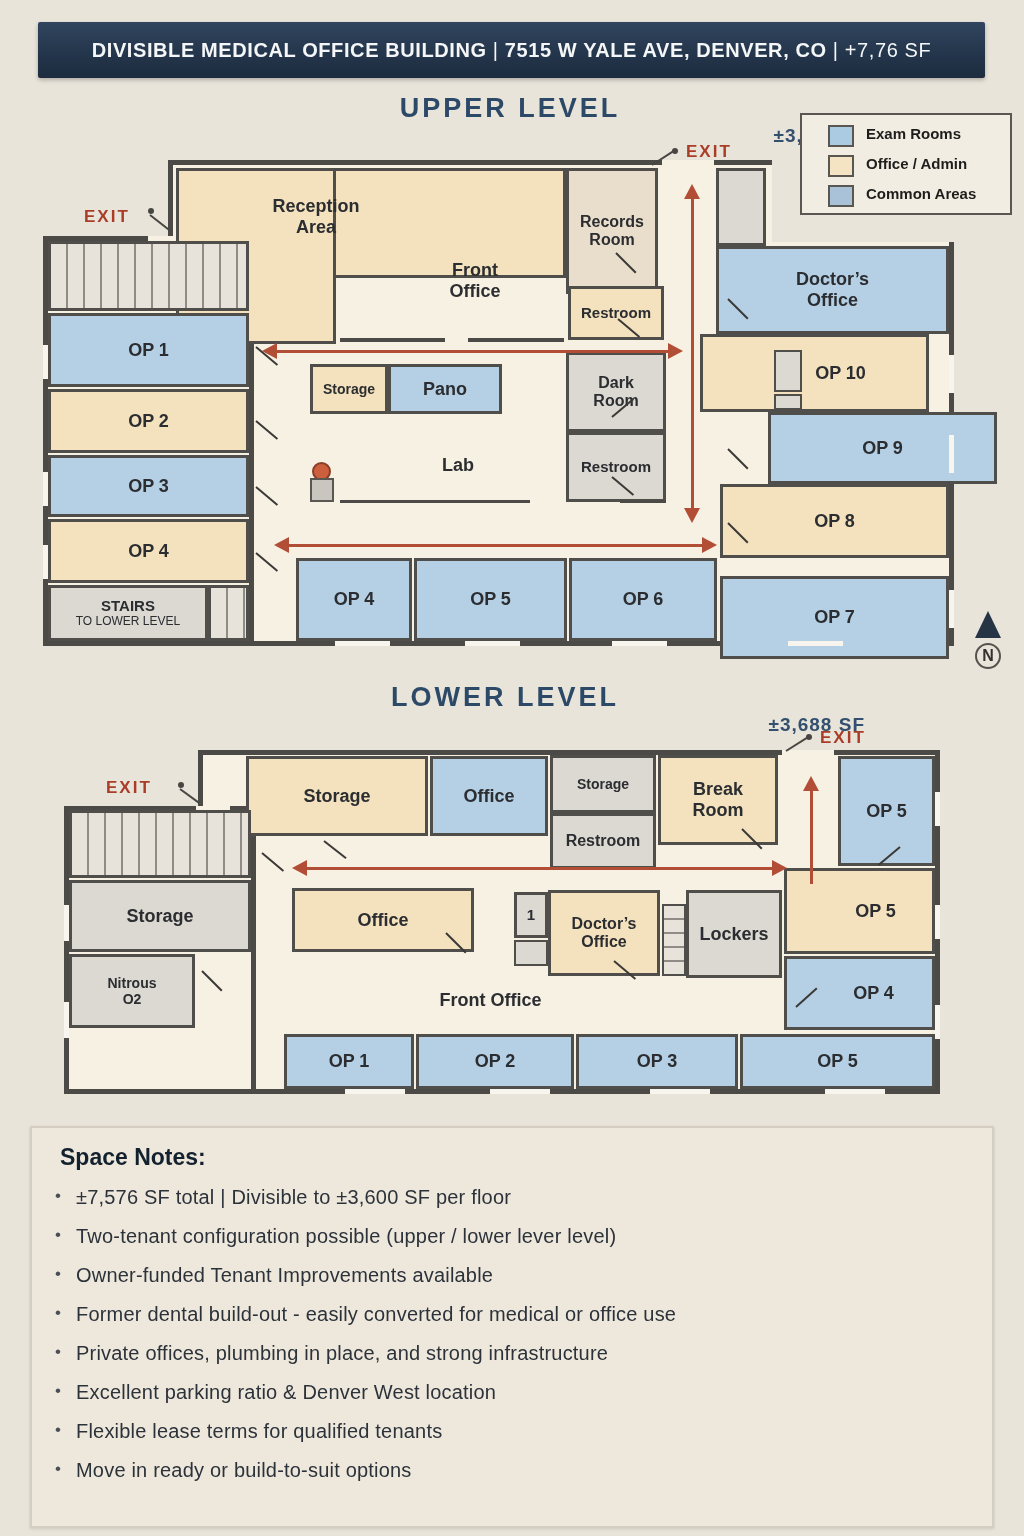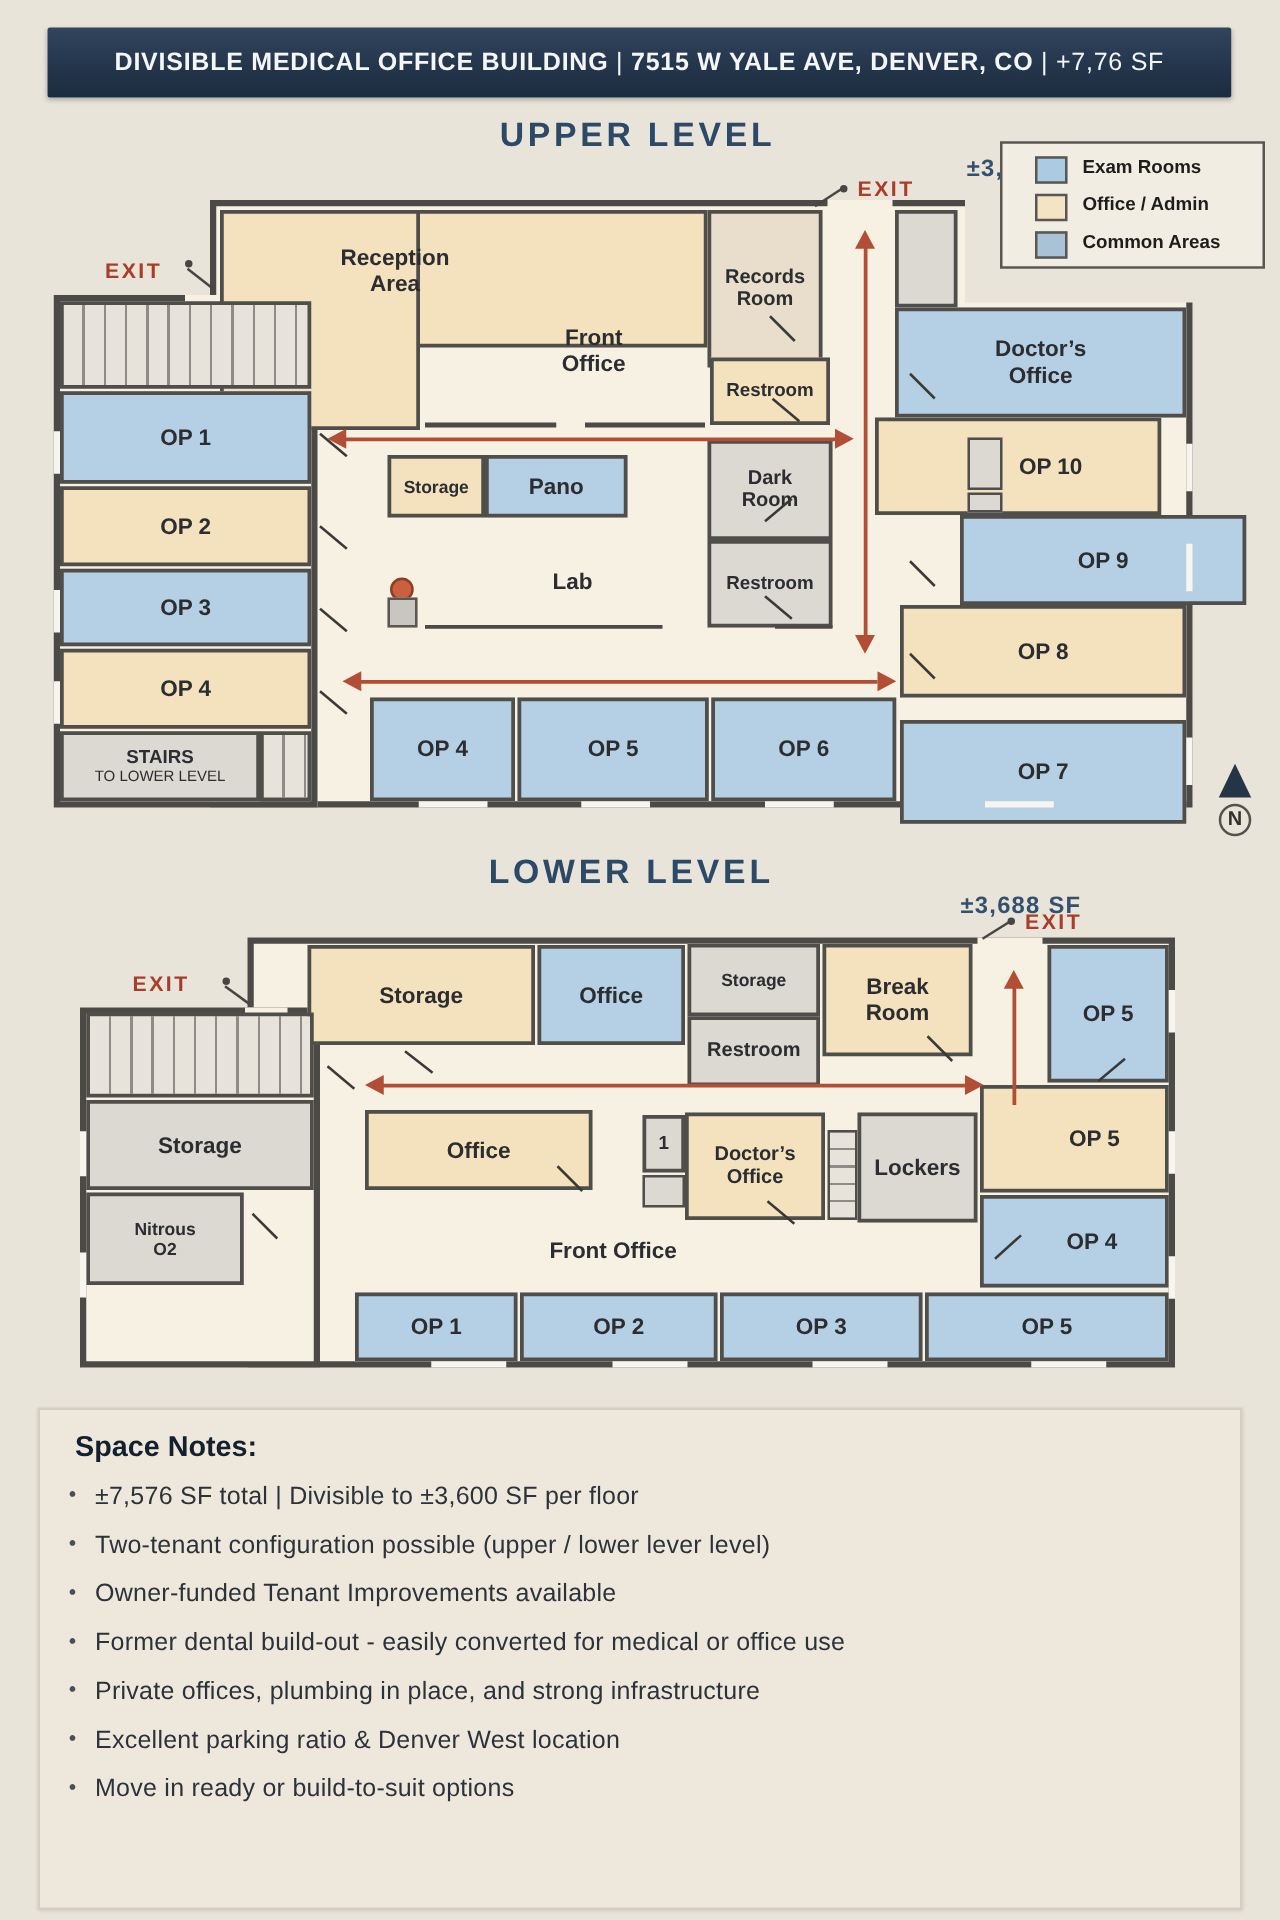--- a/index.html
+++ b/index.html
@@ -353,15 +353,16 @@
 
 <div class="notes">
   <h2>Space Notes:</h2>
   <ul>
     <li>±7,576 SF total | Divisible to ±3,600 SF per floor</li>
     <li>Two-tenant configuration possible (upper / lower lever level)</li>
     <li>Owner-funded Tenant Improvements available</li>
     <li>Former dental build-out - easily converted for medical or office use</li>
     <li>Private offices, plumbing in place, and strong infrastructure</li>
     <li>Excellent parking ratio &amp; Denver West location</li>
+    <li>Flexible lease terms for qualified tenants</li>
     <li>Move in ready or build-to-suit options</li>
   </ul>
 </div>
 
 </body></html>

